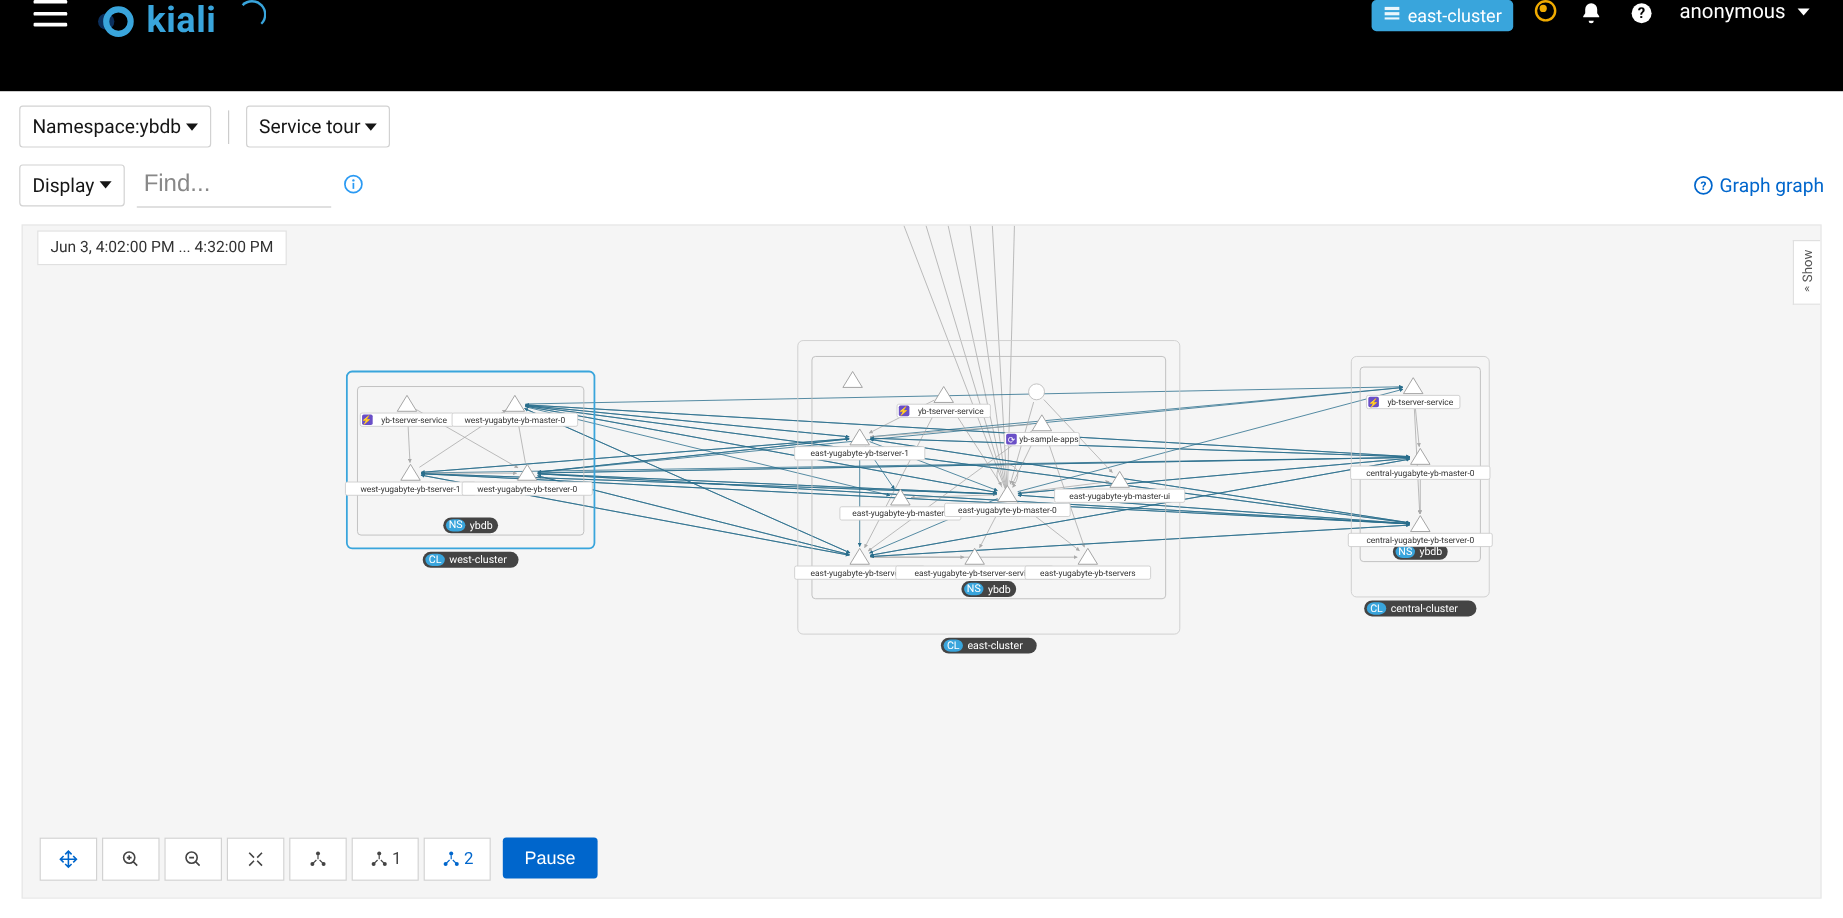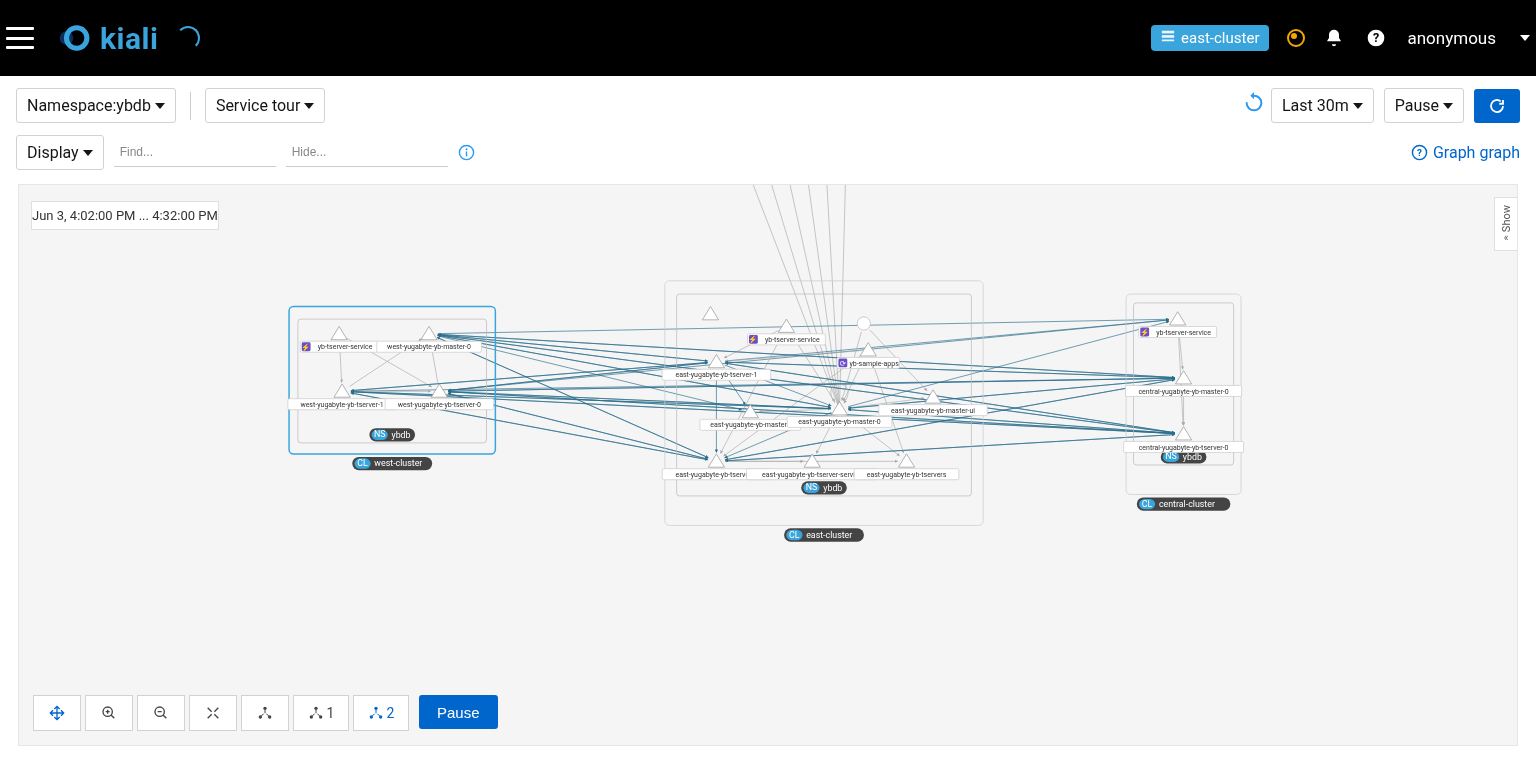--- a/index.html
+++ b/index.html
@@ -1,44 +1,44 @@
 <!DOCTYPE html>
 <html><head>
 <meta charset="utf-8">
 <style>
 html,body{margin:0;padding:0;font-family:-apple-system,BlinkMacSystemFont,"Segoe UI",Roboto,"Helvetica Neue",Arial,sans-serif;background:#fff;color:#151515;overflow:hidden}
-.topbar{height:76px;background:#000;display:flex;align-items:center;padding:0 6px;color:#fff}
+.topbar{height:76px;background:#000;display:flex;align-items:flex-start;padding:0 28px;color:#fff}
 .hamburger{width:28px;height:22px;cursor:pointer;margin-right:24px;display:flex;flex-direction:column;justify-content:space-between}
 .hamburger span{height:3px;background:#fff;border-radius:1px}
 .logo{display:flex;align-items:center;gap:8px}
 .logo .mark{width:34px;height:28px}
 .logo .mark svg{width:34px;height:28px}
 .logo .word{font-size:30px;font-weight:700;color:#39a5dc;letter-spacing:0.5px}
 .spinner{width:20px;height:20px;border:2px solid transparent;border-top-color:#39a5dc;border-right-color:#39a5dc;border-radius:50%;margin-left:18px;animation:spin 0.9s linear infinite}
 @keyframes spin{to{transform:rotate(360deg)}}
 .spacer{flex:1}
 .cluster-chip{background:#39a5dc;color:#fff;padding:4px 10px;border-radius:4px;font-size:15px;display:flex;align-items:center;gap:6px;margin-right:18px}
 .status-dot{width:14px;height:14px;border:2px solid #f0ab00;border-radius:50%;margin-right:18px;position:relative}
 .status-dot::after{content:"";position:absolute;top:2px;left:2px;width:6px;height:6px;background:#f0ab00;border-radius:50%}
 .top-icon{width:22px;height:22px;margin-right:20px;display:flex;align-items:center;justify-content:center;color:#fff;cursor:pointer}
-.user-menu{display:flex;align-items:center;gap:24px;font-size:17px;cursor:pointer}
+.user-menu{display:flex;align-items:center;gap:10px;font-size:17px;cursor:pointer}
 .toolbar{padding:12px 16px 6px;display:flex;align-items:center;gap:12px}
 .toolbar2{padding:6px 16px 14px;display:flex;align-items:center;gap:10px}
 .dropdown{border:1px solid #d2d2d2;border-radius:3px;padding:7px 10px;display:flex;align-items:center;gap:0;font-size:16px;background:#fff;cursor:pointer}
 .dropdown .caret{margin-left:4px}
 .vline{width:1px;height:28px;background:#ccc;margin:0 2px}
-.textin{border:none;border-bottom:1px solid #ccc;padding:7px 6px;font-size:12px;width:150px;outline:none;color:#555}
+.textin{border:none;border-bottom:1px solid #ccc;padding:7px 6px;font-size:20px;width:150px;outline:none;color:#555}
 .textin::placeholder{color:#888}
 .info-icon{width:18px;height:18px;color:#2b9af3}
 .right-controls{margin-left:auto;display:flex;align-items:center;gap:10px}
 .refresh-btn{background:#0066cc;color:#fff;border-radius:3px;width:46px;height:34px;display:flex;align-items:center;justify-content:center;cursor:pointer}
 .replay-icon{color:#2b9af3;font-size:20px;margin-right:-4px;cursor:pointer}
 .tourlink{color:#0066cc;font-size:16px;display:flex;align-items:center;gap:5px;cursor:pointer}
 .canvas-wrap{position:relative;margin:0 18px;height:560px;background:#f5f5f5;border:1px solid #e6e6e6;overflow:hidden}
-.timestamp{position:absolute;top:16px;left:12px;background:#fff;border:1px solid #e0e0e0;padding:6px 0;font-size:13px;color:#333}
+.timestamp{position:absolute;top:4px;left:12px;background:#fff;border:1px solid #e0e0e0;padding:6px 10px;font-size:13px;color:#333}
 .showtab{position:absolute;top:12px;right:0;width:22px;height:52px;background:#fff;border:1px solid #e0e0e0;border-right:none;display:flex;flex-direction:column;align-items:center;justify-content:center;font-size:11px;color:#555;cursor:pointer}
 .showtab .vtxt{writing-mode:vertical-rl;transform:rotate(180deg)}
 .graph-svg{position:absolute;inset:0;width:100%;height:100%}
 .cluster-box{fill:none;stroke:#ccc;stroke-width:1;rx:6}
 .cluster-box.selected{stroke:#39a5dc;stroke-width:2}
 .ns-box{fill:none;stroke:#bbb;stroke-width:1;rx:4}
 .node-tri{fill:#fff;stroke:#999}
 .node-label{fill:#333;font-size:9.5px;font-family:inherit}
 .box-label{fill:#fff;font-size:12px;font-family:inherit}
 .box-chip{fill:#444;rx:9}
@@ -106,51 +106,28 @@
   <div class="dropdown">
     <span>Namespace:</span>
     <span>ybdb</span>
     <span class="caret"></span>
   </div>
   <div class="vline"></div>
   <div class="dropdown">
     <span>Service tour</span>
     <span class="caret"></span>
   </div>
-  <div class="right-controls">
-    <span class="replay-icon">
-      <svg width="22" height="22" viewBox="0 0 24 24" fill="none" stroke="#2b9af3" stroke-width="2.2">
-          <path d="M4 12a8 8 0 108-8" stroke-linecap="round"></path>
-          <path d="M12 0l-4 4 4 4" fill="#2b9af3" stroke="none" transform="translate(0,0)"></path>
-        </svg>
-    </span>
-    <div class="dropdown">
-      <span>Last 30m</span>
-      <span class="caret"></span>
-    </div>
-    <div class="dropdown">
-      <span>Pause</span>
-      <span class="caret"></span>
-    </div>
-    <div class="refresh-btn">
-      <svg width="18" height="18" viewBox="0 0 24 24" fill="none" stroke="#fff" stroke-width="2.4">
-          <path d="M20 12a8 8 0 11-3-6.2"></path>
-          <path d="M20 4v5h-5"></path>
-        </svg>
-    </div>
-  </div>
 </div>
 
 <div class="toolbar2">
   <div class="dropdown">
     <span>Display</span>
     <span class="caret"></span>
   </div>
   <input class="textin" placeholder="Find..." style="">
-  <input class="textin" placeholder="Hide..." style="">
   <span class="info-icon">
     <svg width="17" height="17" viewBox="0 0 24 24">
         <circle cx="12" cy="12" r="10" fill="none" stroke="#2b9af3" stroke-width="2"></circle>
         <circle cx="12" cy="7.5" r="1.4" fill="#2b9af3"></circle>
         <rect x="11" y="10.5" width="2" height="7" fill="#2b9af3"></rect>
       </svg>
   </span>
   <div class="right-controls">
     <div class="tourlink">
       <svg width="17" height="17" viewBox="0 0 24 24">

